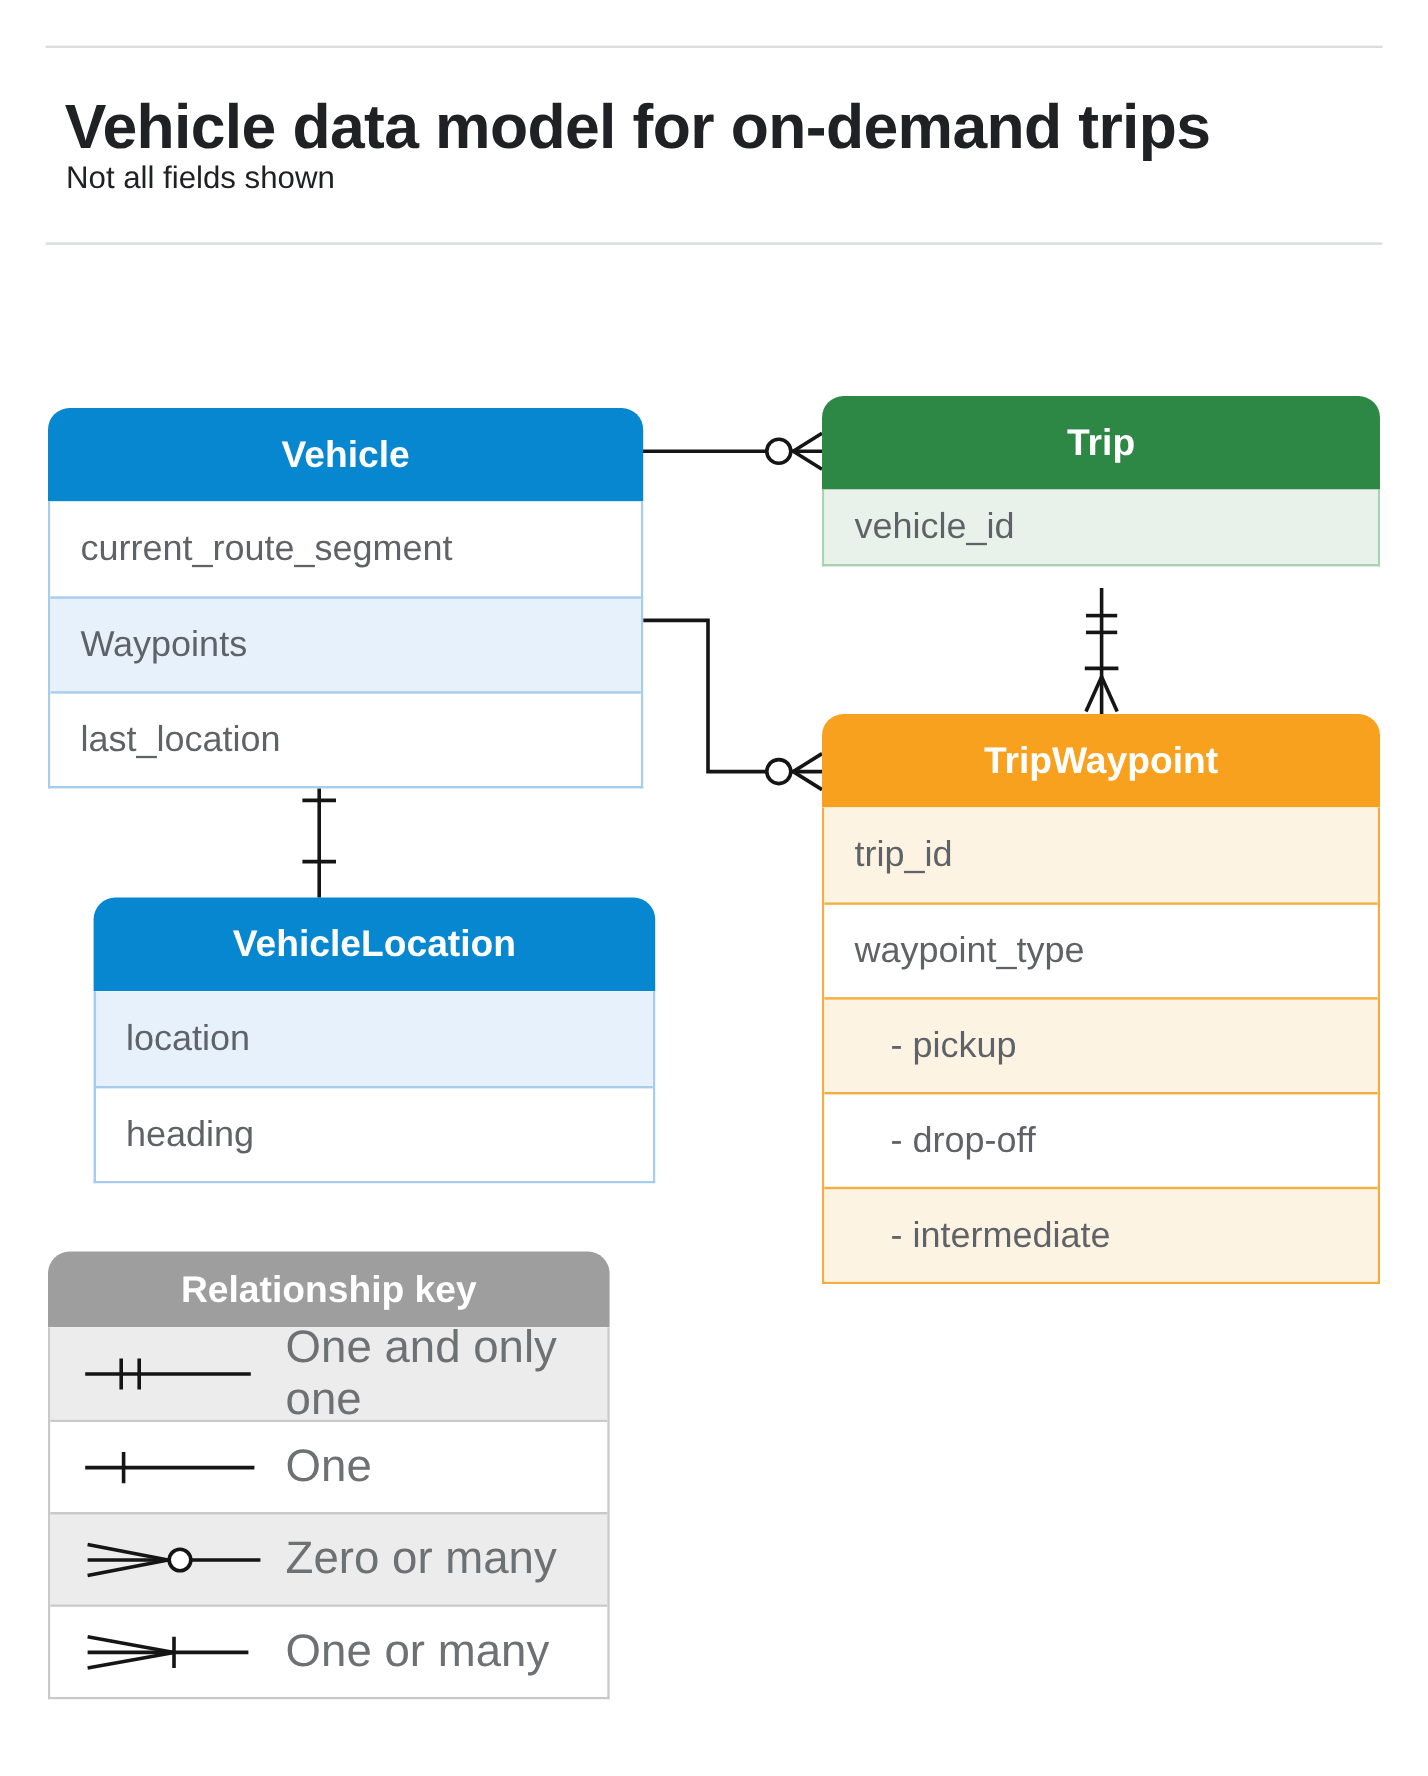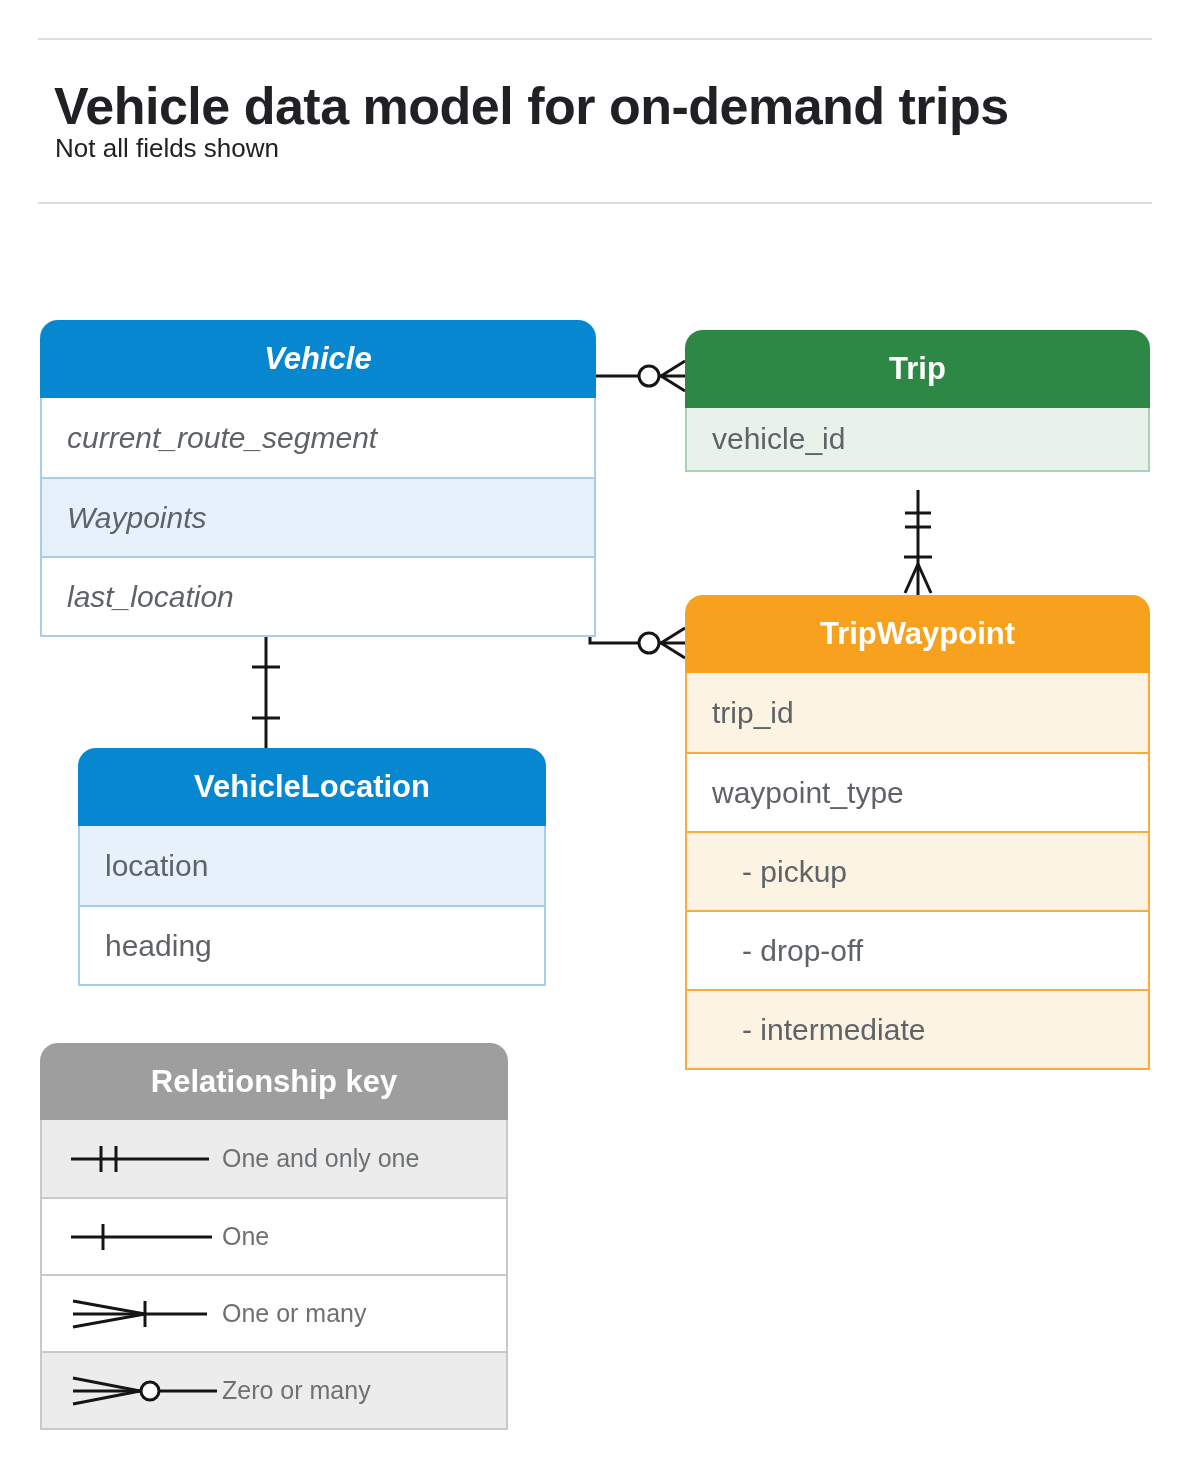--- a/index.html
+++ b/index.html
@@ -48,27 +48,27 @@
   .theme-green header { background:#2e8845; }
   .theme-green .rows { border-color:#a8d3b2; }
   .theme-green .row { height:62px; }
   .theme-green .row.tint { background:#e8f2ea; }
 
   .theme-orange header { background:#f7a11f; }
   .theme-orange .rows { border-color:#f5ad42; }
   .theme-orange .row + .row { border-top-color:#f5ad42; }
   .theme-orange .row.tint { background:#fdf3e2; }
 
-  .theme-gray header { background:#9e9e9e; height:77px;text-align:center; }
+  .theme-gray header { background:#9e9e9e; height:63px;text-align:center; }
   .theme-gray .rows { border-color:#c9c9c9; }
   .theme-gray .row + .row { border-top-color:#c9c9c9; }
   .theme-gray .row { height:77px; padding-left:15px; }
   .theme-gray .row.tint { background:#ececec; }
 
-  .legend-label { font-size:25px; color:#6d7174; }
+  .legend-label { font-size:38px; color:#6d7174; margin-left:16px; }
   .legend-symbol { flex:0 0 165px; }
 </style>
 </head>
 <body>
 
 <div class="canvas">
 
   <div class="rule rule-top"></div>
   <h1 class="title">Vehicle data model for on-demand trips</h1>
   <div class="subtitle">Not all fields shown</div>
@@ -101,21 +101,21 @@
       <line x1="918" y1="564" x2="931" y2="593"></line>
     </g>
 
     <g>
       <line x1="266" y1="635" x2="266" y2="748"></line>
       <line x1="252" y1="667" x2="280" y2="667"></line>
       <line x1="252" y1="718" x2="280" y2="718"></line>
     </g>
   </svg>
 
-  <section class="entity theme-blue" style="left:40px; top:320px; width:556px;font-style:italic;">
+  <section class="entity theme-blue" style="left:40px; top:340px; width:496px;">
     <header>
       <span>Vehicle</span>
     </header>
     <div class="rows">
       <div class="row">
         <span>current_route_segment</span>
       </div>
       <div class="row tint">
         <span>Waypoints</span>
       </div>
@@ -185,35 +185,35 @@
           <line x1="59" y1="7" x2="59" y2="33"></line>
         </svg>
         <span class="legend-label">One and only one</span>
       </div>
       <div class="row">
         <svg class="legend-symbol" width="165" height="40" viewBox="0 0 165 40" stroke="#151515" stroke-width="3" fill="none">
           <line x1="14" y1="20" x2="155" y2="20"></line>
           <line x1="46" y1="7" x2="46" y2="33"></line>
         </svg>
         <span class="legend-label">One</span>
+      </div>
+      <div class="row tint">
+        <svg class="legend-symbol" width="165" height="40" viewBox="0 0 165 40" stroke="#151515" stroke-width="3" fill="none">
+          <line x1="16" y1="20" x2="160" y2="20"></line>
+          <line x1="83" y1="20" x2="16" y2="7"></line>
+          <line x1="83" y1="20" x2="16" y2="33"></line>
+          <circle cx="93" cy="20" r="9" fill="#ffffff"></circle>
+        </svg>
+        <span class="legend-label">Zero or many</span>
       </div>
       <div class="row">
         <svg class="legend-symbol" width="165" height="40" viewBox="0 0 165 40" stroke="#151515" stroke-width="3" fill="none">
           <line x1="16" y1="20" x2="150" y2="20"></line>
           <line x1="88" y1="20" x2="16" y2="7"></line>
           <line x1="88" y1="20" x2="16" y2="33"></line>
           <line x1="88" y1="7" x2="88" y2="33"></line>
         </svg>
         <span class="legend-label">One or many</span>
       </div>
-      <div class="row tint">
-        <svg class="legend-symbol" width="165" height="40" viewBox="0 0 165 40" stroke="#151515" stroke-width="3" fill="none">
-          <line x1="16" y1="20" x2="160" y2="20"></line>
-          <line x1="83" y1="20" x2="16" y2="7"></line>
-          <line x1="83" y1="20" x2="16" y2="33"></line>
-          <circle cx="93" cy="20" r="9" fill="#ffffff"></circle>
-        </svg>
-        <span class="legend-label">Zero or many</span>
-      </div>
     </div>
   </section>
 
 </div>
 
 </body></html>

